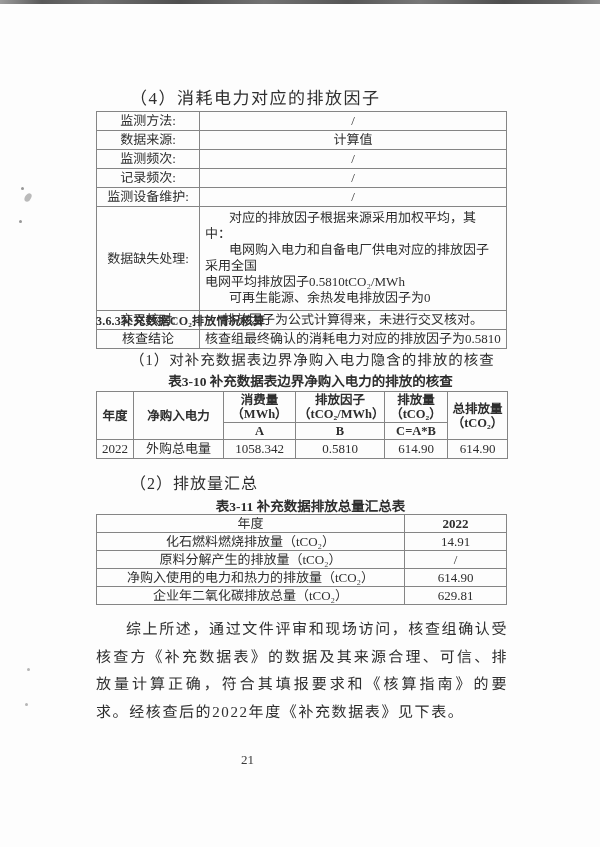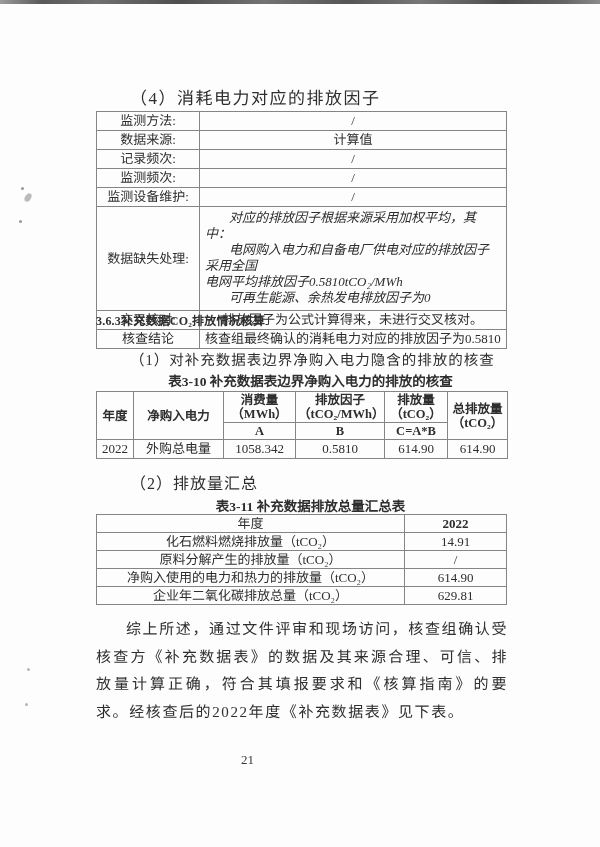--- a/index.html
+++ b/index.html
@@ -38,21 +38,21 @@
 
   table { border-collapse:collapse; table-layout:fixed; }
   td { border:1px solid #858585; text-align:center; vertical-align:middle; }
 
   
   .t1 { left:96px; top:111px; width:411px; font-size:13px; }
   .t1 td { padding:1px 3px; line-height:16px; }
   .t1 .c1 { width:103px; }
   .t1 tr.r td { height:19px; }
   .t1 td.missing { text-align:left; padding:3px 5px 4px 5px; }
-  .ml  { line-height:16px;font-style:italic; }
+  .ml  { line-height:16px; }
   .ind { text-indent:24px; }
 
   
   .t2 { left:96px; top:391px; width:411px; font-size:12.5px; }
   .t2 td { padding:1px 2px; line-height:14px; }
   .t2 tr.hd td  { font-weight:bold; height:30px; }
   .t2 tr.sub td { font-weight:bold; height:15px; }
   .t2 tr.data td{ height:19px; font-size:13px; font-weight:normal; }
   .t2 .w1{width:37px}.t2 .w2{width:90px}.t2 .w3{width:72px}
   .t2 .w4{width:89px}.t2 .w5{width:63px}.t2 .w6{width:60px}
@@ -92,25 +92,25 @@
   <tbody>
     <tr class="r">
       <td>监测方法:</td>
       <td>/</td>
     </tr>
     <tr class="r">
       <td>数据来源:</td>
       <td>计算值</td>
     </tr>
     <tr class="r">
+      <td>监测频次:</td>
+      <td>/</td>
+    </tr>
+    <tr class="r">
       <td>记录频次:</td>
-      <td>/</td>
-    </tr>
-    <tr class="r">
-      <td>监测频次:</td>
       <td>/</td>
     </tr>
     <tr class="r">
       <td>监测设备维护:</td>
       <td>/</td>
     </tr>
     <tr>
       <td>数据缺失处理:</td>
       <td class="missing">
         <div class="ml ind">对应的排放因子根据来源采用加权平均，其中：</div>

